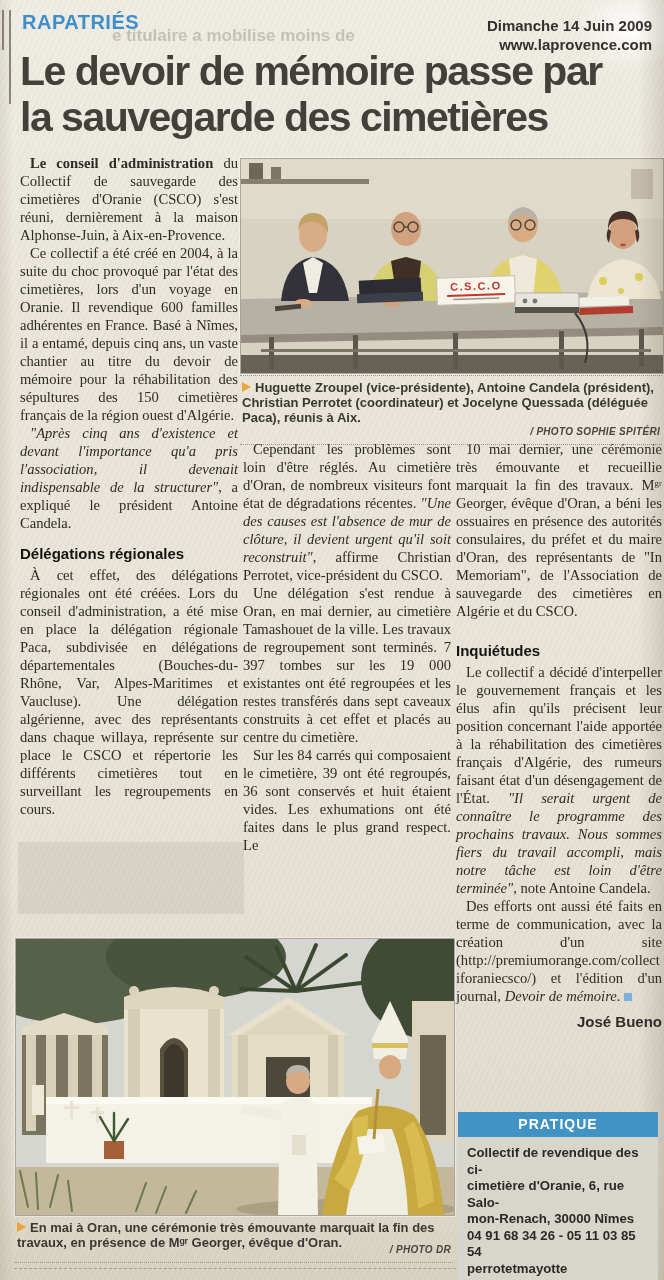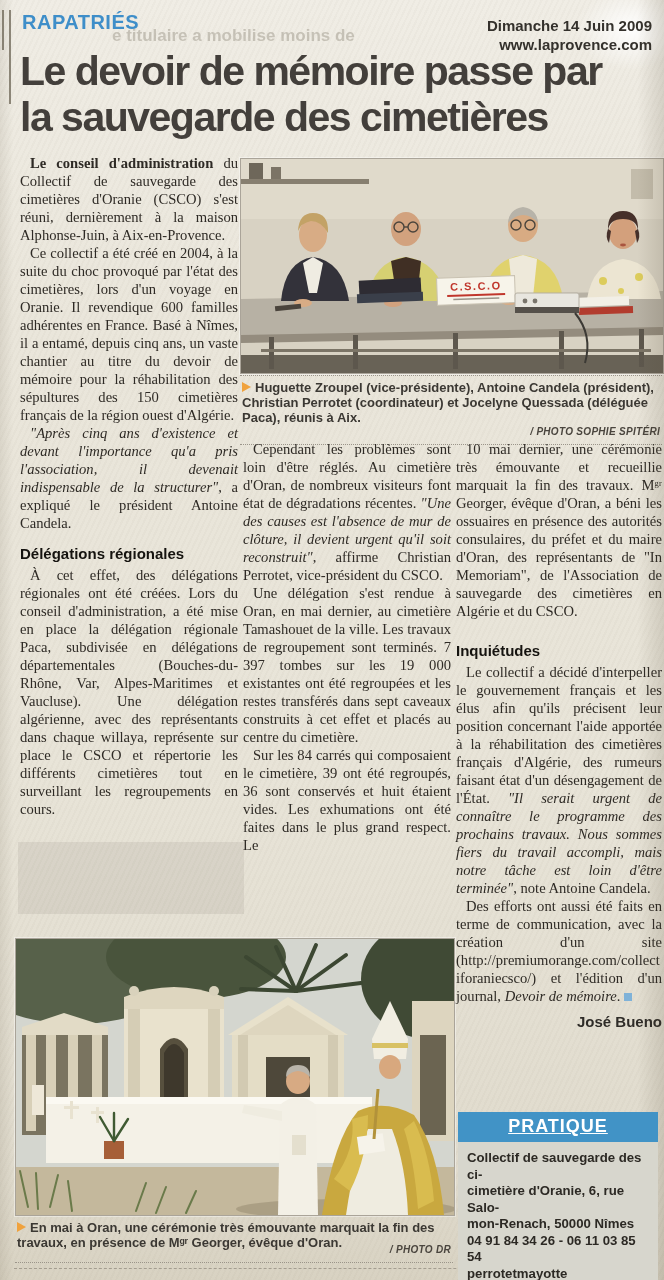--- a/index.html
+++ b/index.html
@@ -37,22 +37,22 @@
     line-height:15px;color:#3b3833;border-top:1px dotted #9b958a;border-bottom:1px dotted #9b958a;
     padding:4px 2px 6px;position:absolute;}
   .caption .credit{position:absolute;right:2px;bottom:5px;font-style:italic;font-size:10px;
     letter-spacing:.3px;color:#4a453e;}
   .arrow-icon{display:inline-block;width:0;height:0;border-left:9px solid #f0a23d;
     border-top:5px solid transparent;border-bottom:5px solid transparent;margin-right:4px;}
   .endmark{display:inline-block;width:8px;height:8px;background:#7fb2d8;margin-left:4px;}
   .signature{font-family:"Liberation Sans",sans-serif;font-weight:bold;font-size:15px;
     color:#2f2c28;text-align:right;margin-top:8px;}
   .pratique{font-family:"Liberation Sans",sans-serif;z-index:5;}
-  .pratique-title{background:#4193c6;color:#ffffff;font-weight:bold;font-size:18px;
-    text-align:center;letter-spacing:1px;padding:4px 0 5px;text-decoration:underline;}
+  .pratique-title{background:#4193c6;color:#ffffff;font-weight:bold;font-size:14px;
+    text-align:center;letter-spacing:1px;padding:4px 0 5px;}
   .pratique-body{background:#d7d6cd;color:#2c2924;font-weight:bold;font-size:13.2px;
     line-height:16.5px;padding:8px 9px 14px;}
   .scan-shade{background:rgba(115,110,100,.12);}
   .white-patch{background:radial-gradient(closest-side,rgba(255,255,255,.95),rgba(255,255,255,0));}
   .bottom-rule{border-top:1px dashed #a39d90;}
   svg{display:block;}
   .sign-text{font-family:"Liberation Sans",sans-serif;font-weight:bold;font-size:11px;
     letter-spacing:1.5px;fill:#c0362c;}
 </style>
 </head>
@@ -282,24 +282,24 @@
   </div>
 
   <div class="caption" style="left:15px;top:1216px;width:434px;height:36px;border-top:none;">
     <span class="arrow-icon"></span><span>En mai à Oran, une cérémonie très émouvante marquait la fin des travaux, en présence de Mᵍʳ Georger, évêque d'Oran.</span>
     <span class="credit">/ PHOTO DR</span>
   </div>
 
   <div class="abs pratique" style="left:458px;top:1112px;width:200px;">
     <div class="pratique-title">PRATIQUE</div>
     <div class="pratique-body">
-      <div>Collectif de sauvegarde des ci-</div>
+      <div>Collectif de revendique des ci-</div>
       <div>cimetière d'Oranie, 6, rue Salo-</div>
-      <div>mon-Renach, 50000 Nîmes</div>
-      <div>04 91 84 34 26 - 06 11 03 85 54</div>
+      <div>mon-Renach, 30000 Nîmes</div>
+      <div>04 91 68 34 26 - 05 11 03 85 54</div>
       <div>perrotetmayotte</div>
       <div>@hotmail.co</div>
     </div>
   </div>
 
   <div class="abs bottom-rule" style="left:14px;top:1268px;width:642px;height:1px;"></div>
 
 </div>
 
 </body></html>

